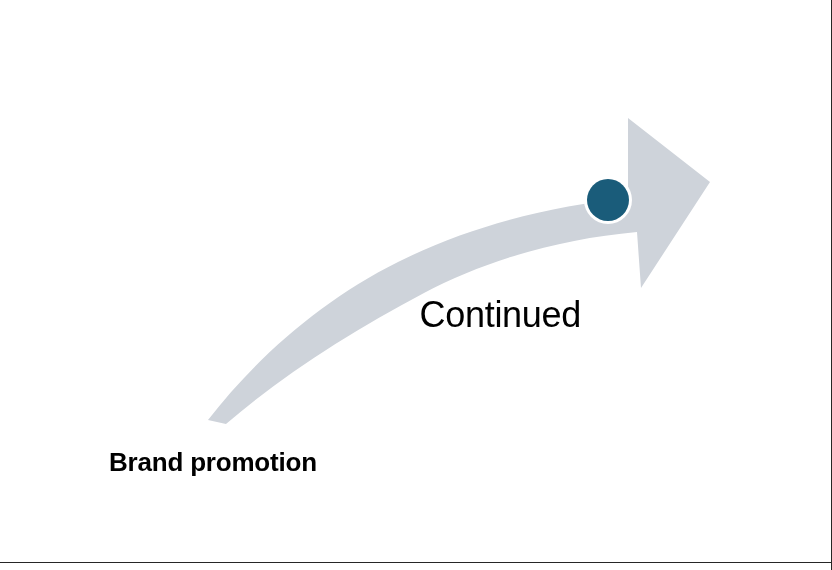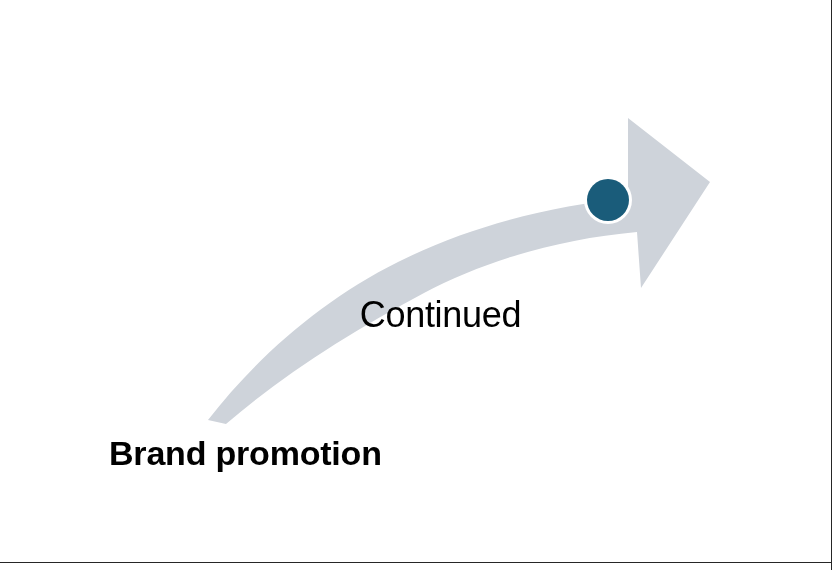--- a/index.html
+++ b/index.html
@@ -44,30 +44,30 @@
     height: 570px;
   }
   .label {
     position: absolute;
     color: #000000;
     white-space: pre;
     line-height: 1.0;
   }
   #label-start {
     left: 109px;
-    top: 436px;
-    font-size: 34px;
+    top: 449px;
+    font-size: 26px;
     font-weight: bold;
     letter-spacing: -0.2px;
   }
   #label-end {
     left: 300px;
     top: 205px;
     width: 281px;
-    text-align: center;
+    text-align: right;
     font-size: 36px;
     font-weight: normal;
     line-height: 1.22;
     letter-spacing: -0.3px;
   }
 </style>
 </head>
 <body>
 
 <div id="slide" style="background: rgb(255, 255, 255); width: 832px; height: 570px;">

